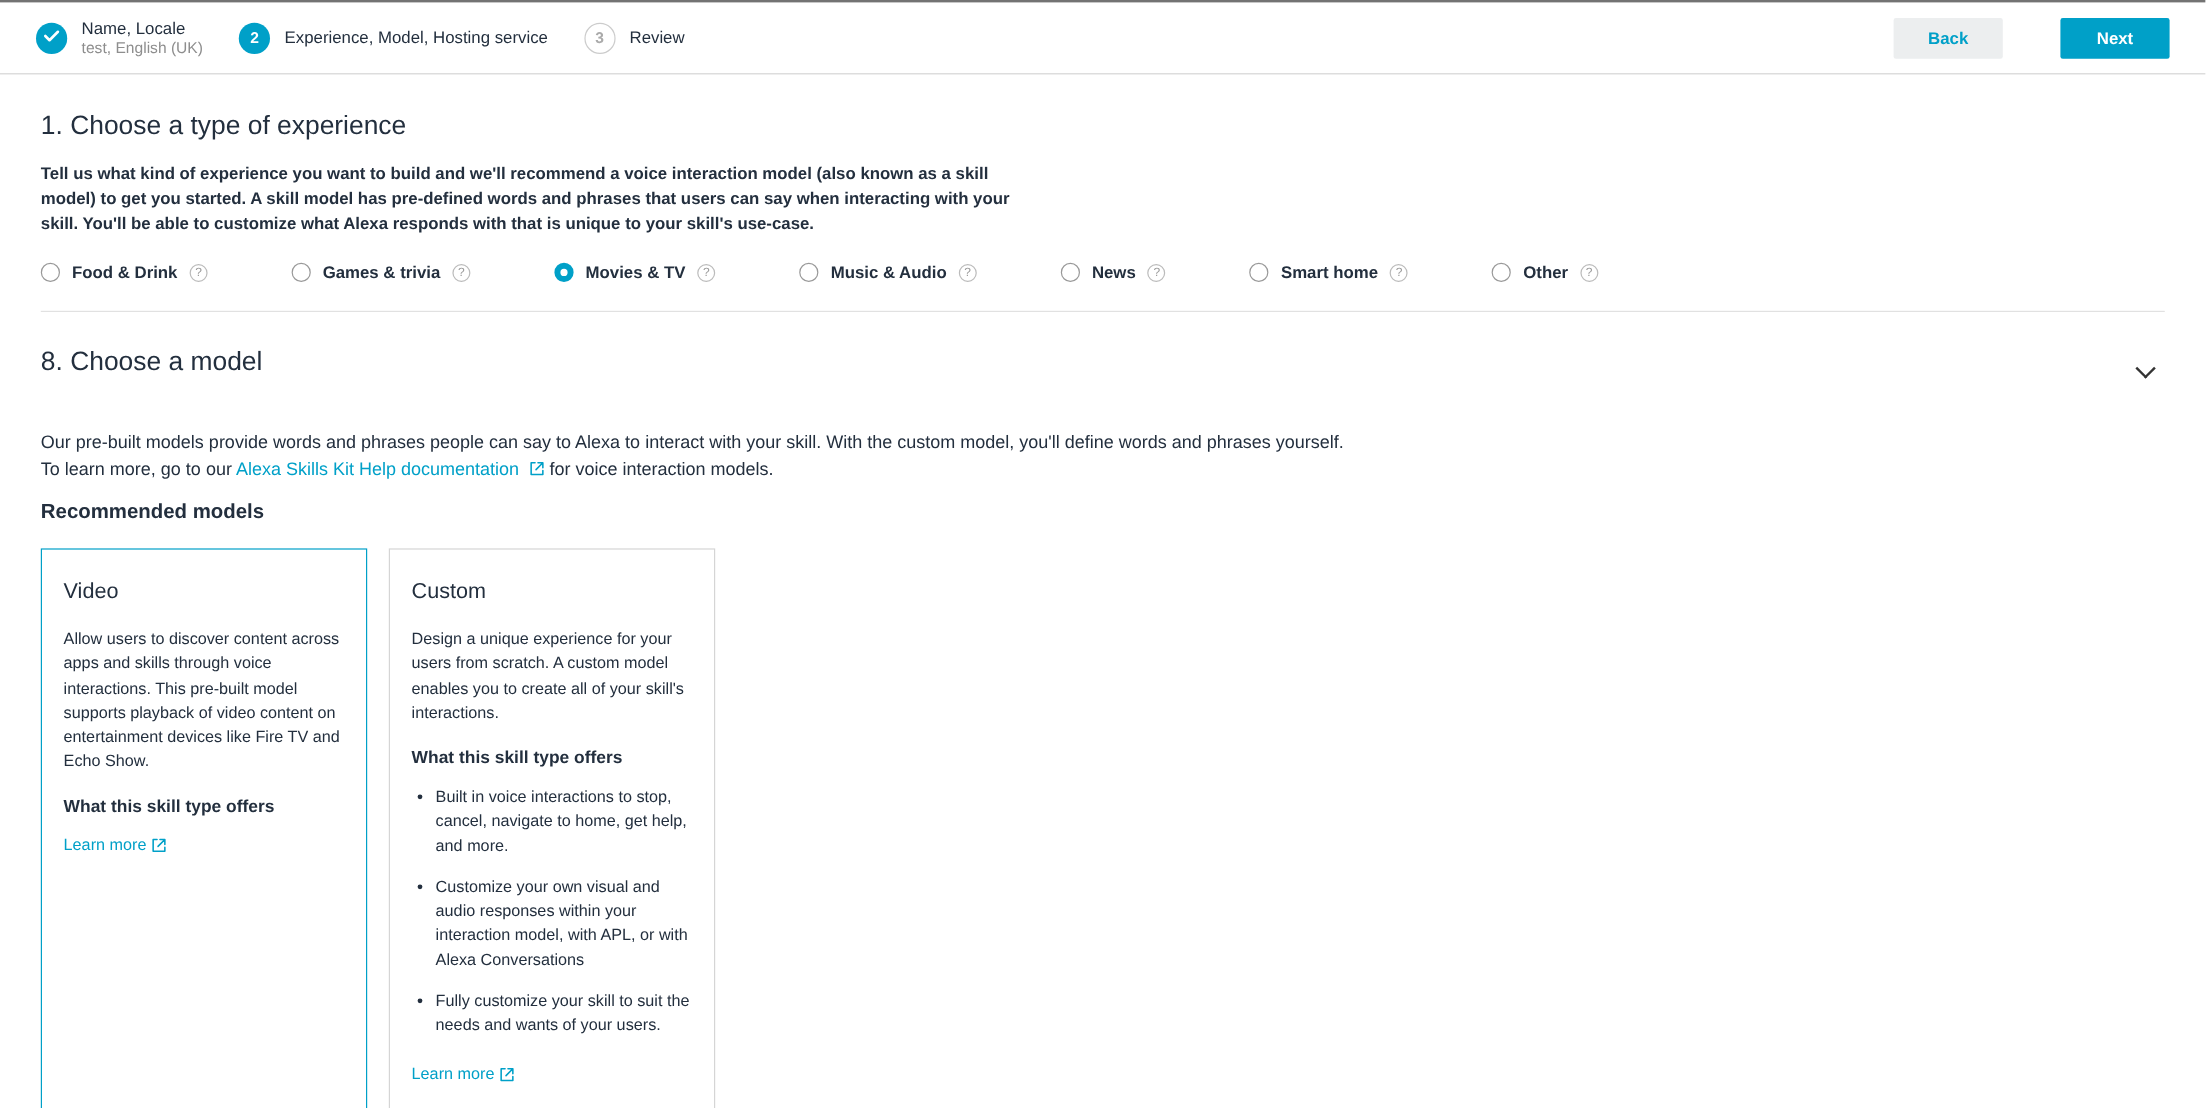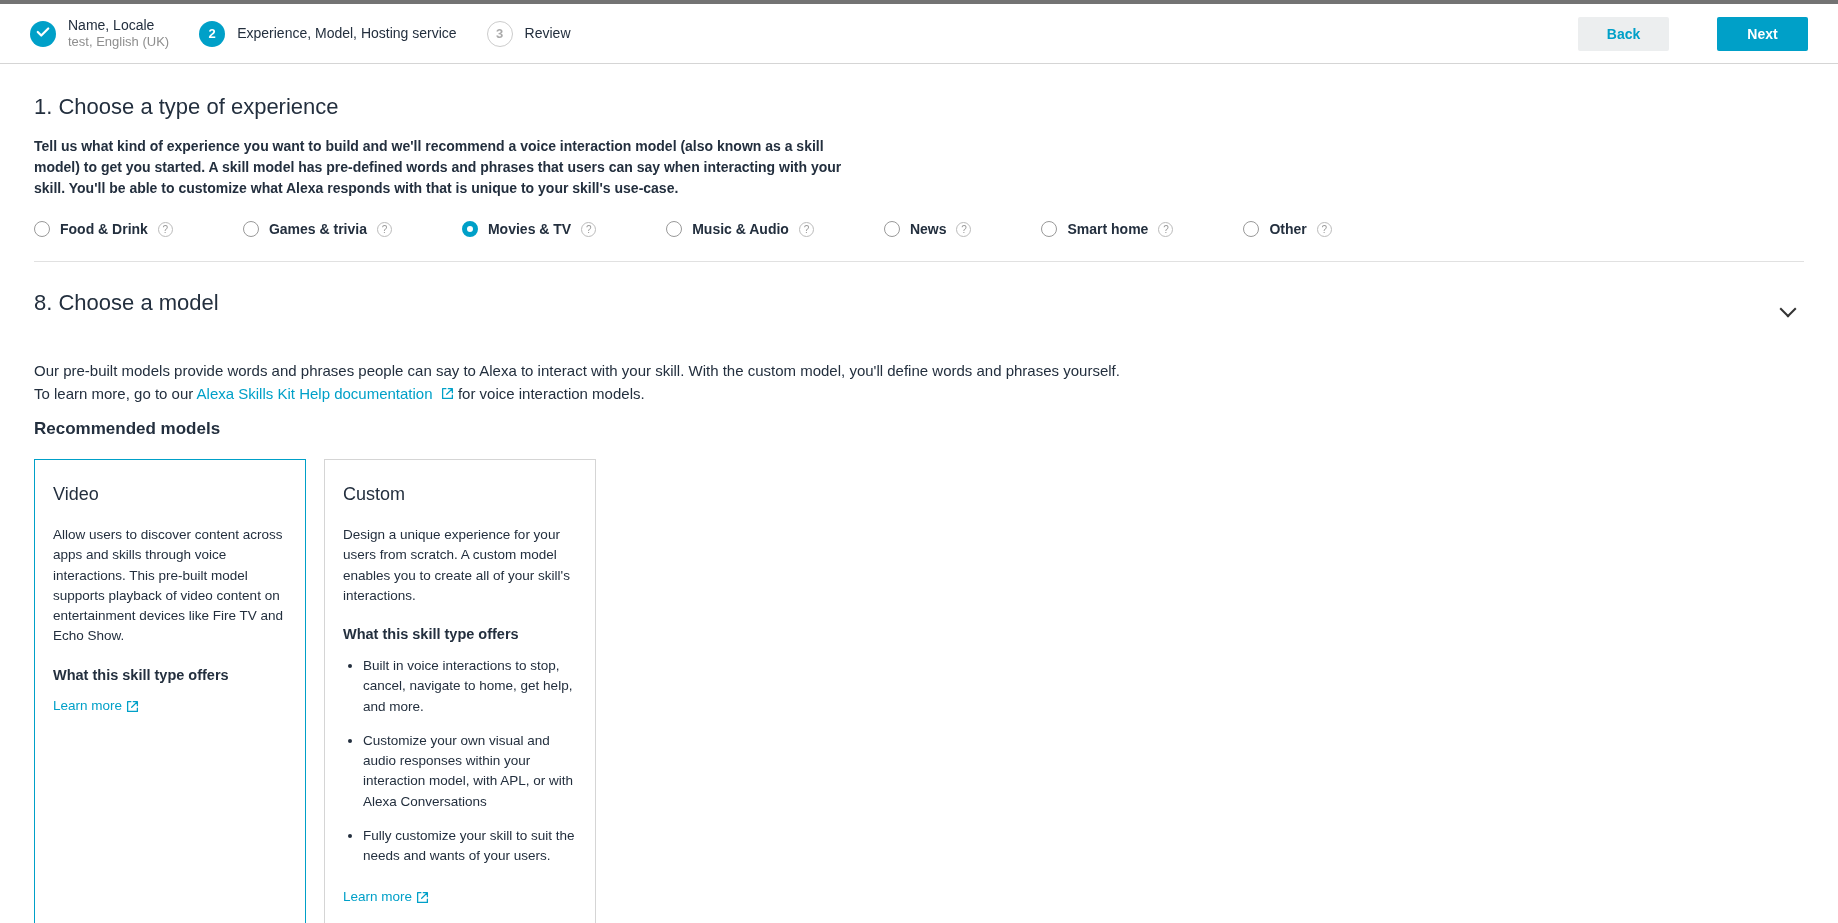--- a/index.html
+++ b/index.html
@@ -6,21 +6,21 @@
   body {
     font-family: "Amazon Ember", -apple-system, BlinkMacSystemFont, "Segoe UI", Arial, sans-serif;
     background: #fff;
     color: #232f3e;
     font-size: 14px;
   }
   .header {
     display: flex;
     align-items: center;
     padding: 12px 30px;
-    border-top: 4px solid #737373;
+    border-top: 2px solid #737373;
     border-bottom: 1px solid #d5d5d5;
     gap: 30px;
   }
   .step-group { display: flex; align-items: center; gap: 12px; }
   .step-circle {
     width: 26px; height: 26px; border-radius: 50%;
     display: flex; align-items: center; justify-content: center;
     font-size: 13px; font-weight: 600;
     flex-shrink: 0;
   }

